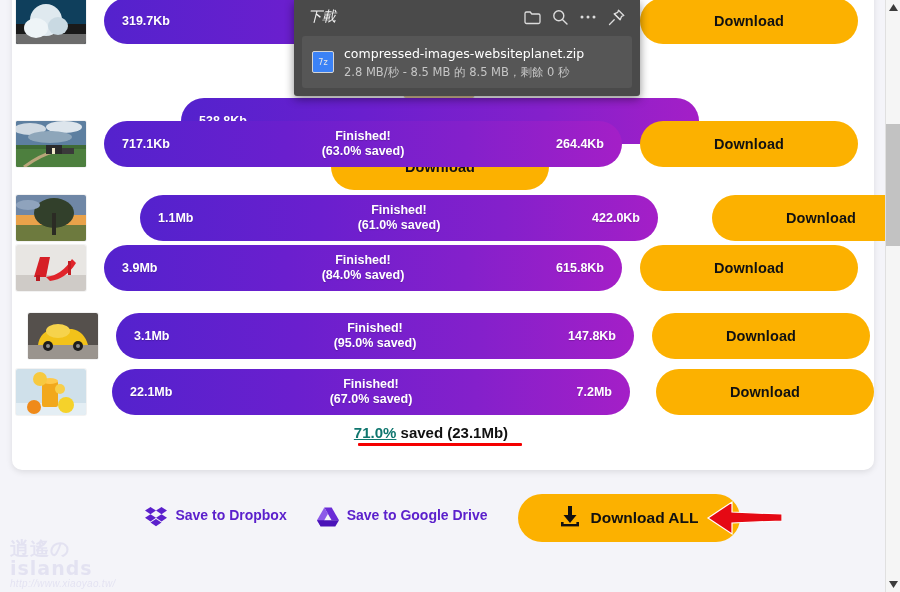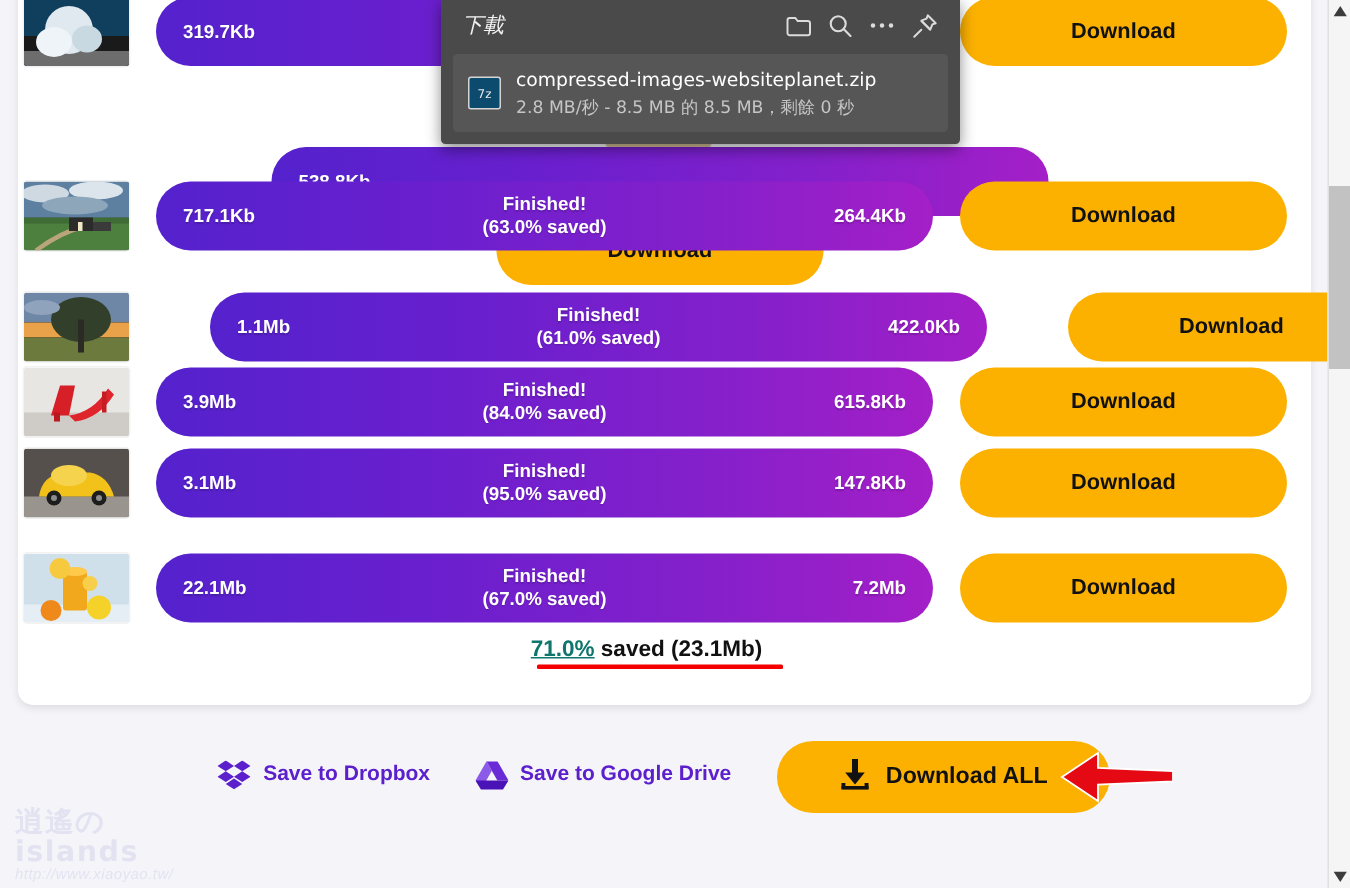--- a/index.html
+++ b/index.html
@@ -221,21 +221,21 @@
   }
   #dl-file-icon {
     width:22px; height:22px;
     flex:0 0 auto;
     border:1.5px solid #d5d5d5;
     border-radius:2px;
     display:flex; align-items:center; justify-content:center;
     font-size:8px; color:#e8e8e8;
     font-family:"DejaVu Sans", sans-serif;
     margin-right:10px;
-    background:#0c4a6e;
+    background:#3b82f6;
   }
   #dl-info { flex:1; min-width:0; }
   #dl-filename {
     font-size:12.5px; color:#ffffff;
     font-family:"DejaVu Sans", sans-serif;
     white-space:nowrap; overflow:hidden; text-overflow:ellipsis;
     line-height:15px;
     margin-top:44px;
   }
   #dl-progress-track {
@@ -395,21 +395,21 @@
       <span class="orig">3.9Mb</span>
       <span class="mid">
         <span>Finished!</span><br>
         <span class="sub">(84.0% saved)</span>
       </span>
       <span class="newsize">615.8Kb</span>
     </div>
     <button class="dlbtn">Download</button>
   </div>
 
-  <div class="row" style="top:291px;">
+  <div class="row" style="top:305px;padding-left:12px;">
     <div class="thumb">
       <svg viewBox="0 0 70 46" preserveAspectRatio="none">
         <rect width="70" height="46" fill="#55504c"></rect>
         <rect y="32" width="70" height="14" fill="#9a948e"></rect>
         <path d="M10 32 Q12 18 26 16 L44 16 Q56 18 60 32 Z" fill="#f2c21a"></path>
         <ellipse cx="30" cy="18" rx="12" ry="7" fill="#f6d34c"></ellipse>
         <circle cx="20" cy="33" r="5" fill="#1d1d1d"></circle>
         <circle cx="50" cy="33" r="5" fill="#1d1d1d"></circle>
         <circle cx="20" cy="33" r="2" fill="#8d8d8d"></circle>
         <circle cx="50" cy="33" r="2" fill="#8d8d8d"></circle>
@@ -419,21 +419,21 @@
       <span class="orig">3.1Mb</span>
       <span class="mid">
         <span>Finished!</span><br>
         <span class="sub">(95.0% saved)</span>
       </span>
       <span class="newsize">147.8Kb</span>
     </div>
     <button class="dlbtn">Download</button>
   </div>
 
-  <div class="row" style="top:361px;">
+  <div class="row" style="top:361px;gap:8px;">
     <div class="thumb">
       <svg viewBox="0 0 70 46" preserveAspectRatio="none">
         <rect width="70" height="46" fill="#cfe0ea"></rect>
         <rect y="34" width="70" height="12" fill="#e4eef4"></rect>
         <rect x="26" y="12" width="16" height="26" rx="2" fill="#f2a81c"></rect>
         <ellipse cx="34" cy="12" rx="8" ry="3" fill="#ffc94a"></ellipse>
         <circle cx="24" cy="10" r="7" fill="#f7c93f"></circle>
         <circle cx="18" cy="38" r="7" fill="#ef8a1a"></circle>
         <circle cx="50" cy="36" r="8" fill="#f5d22a"></circle>
         <circle cx="44" cy="20" r="5" fill="#f8cf4a"></circle>

